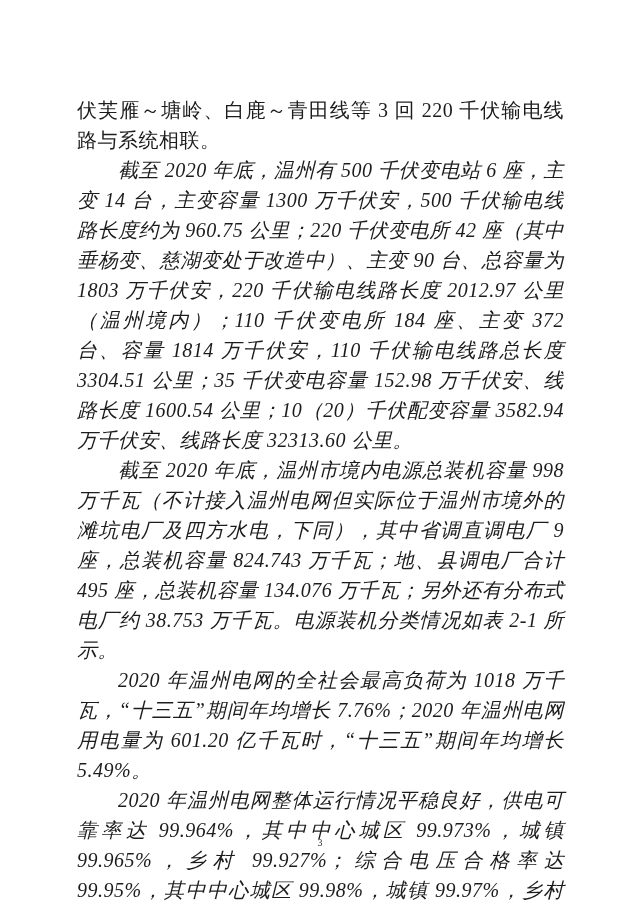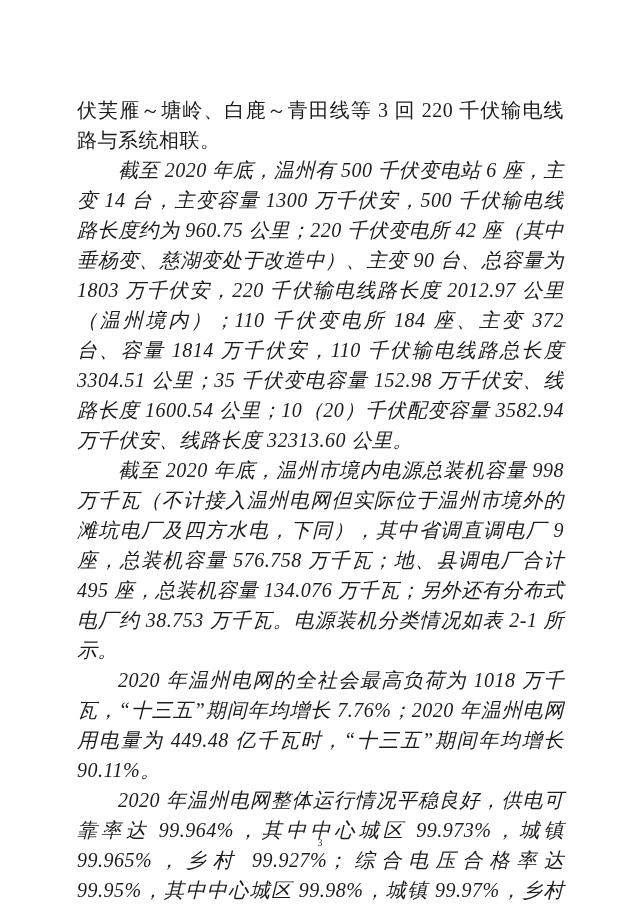--- a/index.html
+++ b/index.html
@@ -47,18 +47,18 @@
     font-family: "Liberation Serif", "DejaVu Serif", serif;
   }
 </style>
 </head>
 <body>
 
 <div class="page">
   <div class="text-block">
     <p>伏芙雁～塘岭、白鹿～青田线等 3 回 220 千伏输电线路与系统相联。</p>
     <p class="indent">截至 2020 年底，温州有 500 千伏变电站 6 座，主变 14 台，主变容量 1300 万千伏安，500 千伏输电线路长度约为 960.75 公里；220 千伏变电所 42 座（其中垂杨变、慈湖变处于改造中）、主变 90 台、总容量为 1803 万千伏安，220 千伏输电线路长度 2012.97 公里（温州境内）；110 千伏变电所 184 座、主变 372 台、容量 1814 万千伏安，110 千伏输电线路总长度 3304.51 公里；35 千伏变电容量 152.98 万千伏安、线路长度 1600.54 公里；10（20）千伏配变容量 3582.94 万千伏安、线路长度 32313.60 公里。</p>
-    <p class="indent">截至 2020 年底，温州市境内电源总装机容量 998 万千瓦（不计接入温州电网但实际位于温州市境外的滩坑电厂及四方水电，下同），其中省调直调电厂 9 座，总装机容量 576.758 万千瓦；地、县调电厂合计 495 座，总装机容量 134.076 万千瓦；另外还有分布式电厂约 38.753 万千瓦。电源装机分类情况如表 2-1 所示。</p>
-    <p class="indent">2020 年温州电网的全社会最高负荷为 1018 万千瓦，“十三五”期间年均增长 7.76%；2020 年温州电网用电量为 449.48 亿千瓦时，“十三五”期间年均增长 90.11%。</p>
+    <p class="indent">截至 2020 年底，温州市境内电源总装机容量 998 万千瓦（不计接入温州电网但实际位于温州市境外的滩坑电厂及四方水电，下同），其中省调直调电厂 9 座，总装机容量 824.743 万千瓦；地、县调电厂合计 495 座，总装机容量 134.076 万千瓦；另外还有分布式电厂约 38.753 万千瓦。电源装机分类情况如表 2-1 所示。</p>
+    <p class="indent">2020 年温州电网的全社会最高负荷为 1018 万千瓦，“十三五”期间年均增长 7.76%；2020 年温州电网用电量为 601.20 亿千瓦时，“十三五”期间年均增长 5.49%。</p>
     <p class="indent">2020 年温州电网整体运行情况平稳良好，供电可靠率达 99.964%，其中中心城区 99.973%，城镇 99.965%，乡村 99.927%；综合电压合格率达 99.95%，其中中心城区 99.98%，城镇 99.97%，乡村 99.92%。</p>
   </div>
   <div class="page-number">3</div>
 </div>
 
 </body></html>

